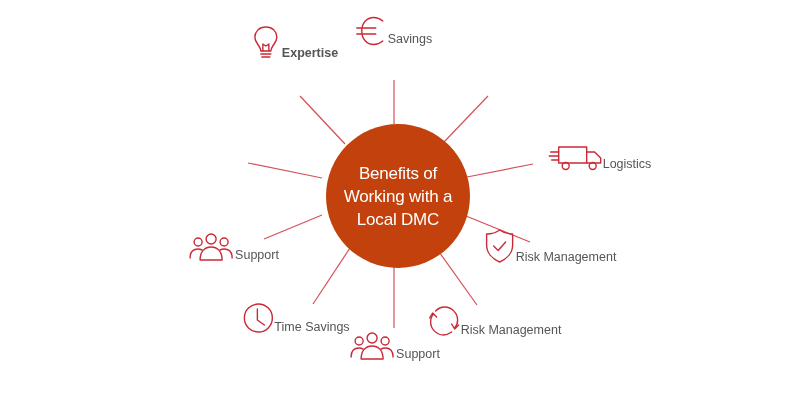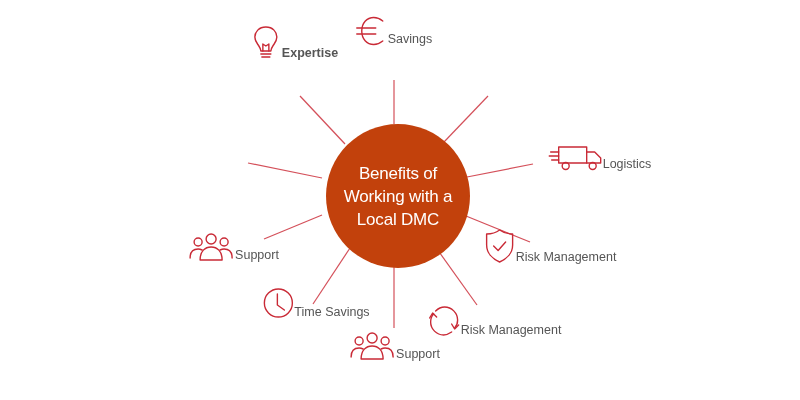--- a/index.html
+++ b/index.html
@@ -87,21 +87,21 @@
   </div>
 
   <div class="node" style="left:550px; top:228px;">
     <svg width="32" height="36" viewBox="0 0 32 36">
       <path class="icon-stroke" d="M16 2 C12 5 7 6 3 6 L3 17 C3 25 9 31 16 34 C23 31 29 25 29 17 L29 6 C25 6 20 5 16 2 Z"></path>
       <path class="icon-stroke" d="M10 18 L14.5 22.5 L22 14"></path>
     </svg>
     <div class="label">Risk Management</div>
   </div>
 
-  <div class="node" style="left:296px; top:287px;margin-left:20px;">
+  <div class="node" style="left:296px; top:302px;">
     <svg width="32" height="32" viewBox="0 0 32 32">
       <circle class="icon-stroke" cx="16" cy="16" r="14"></circle>
       <path class="icon-stroke" d="M15 7 L15 18 L22 23"></path>
     </svg>
     <div class="label">Time Savings</div>
   </div>
 
   <div class="node" style="left:394px; top:331px;">
     <svg width="48" height="30" viewBox="0 0 48 30">
       <circle class="icon-stroke" cx="24" cy="7" r="5"></circle>

